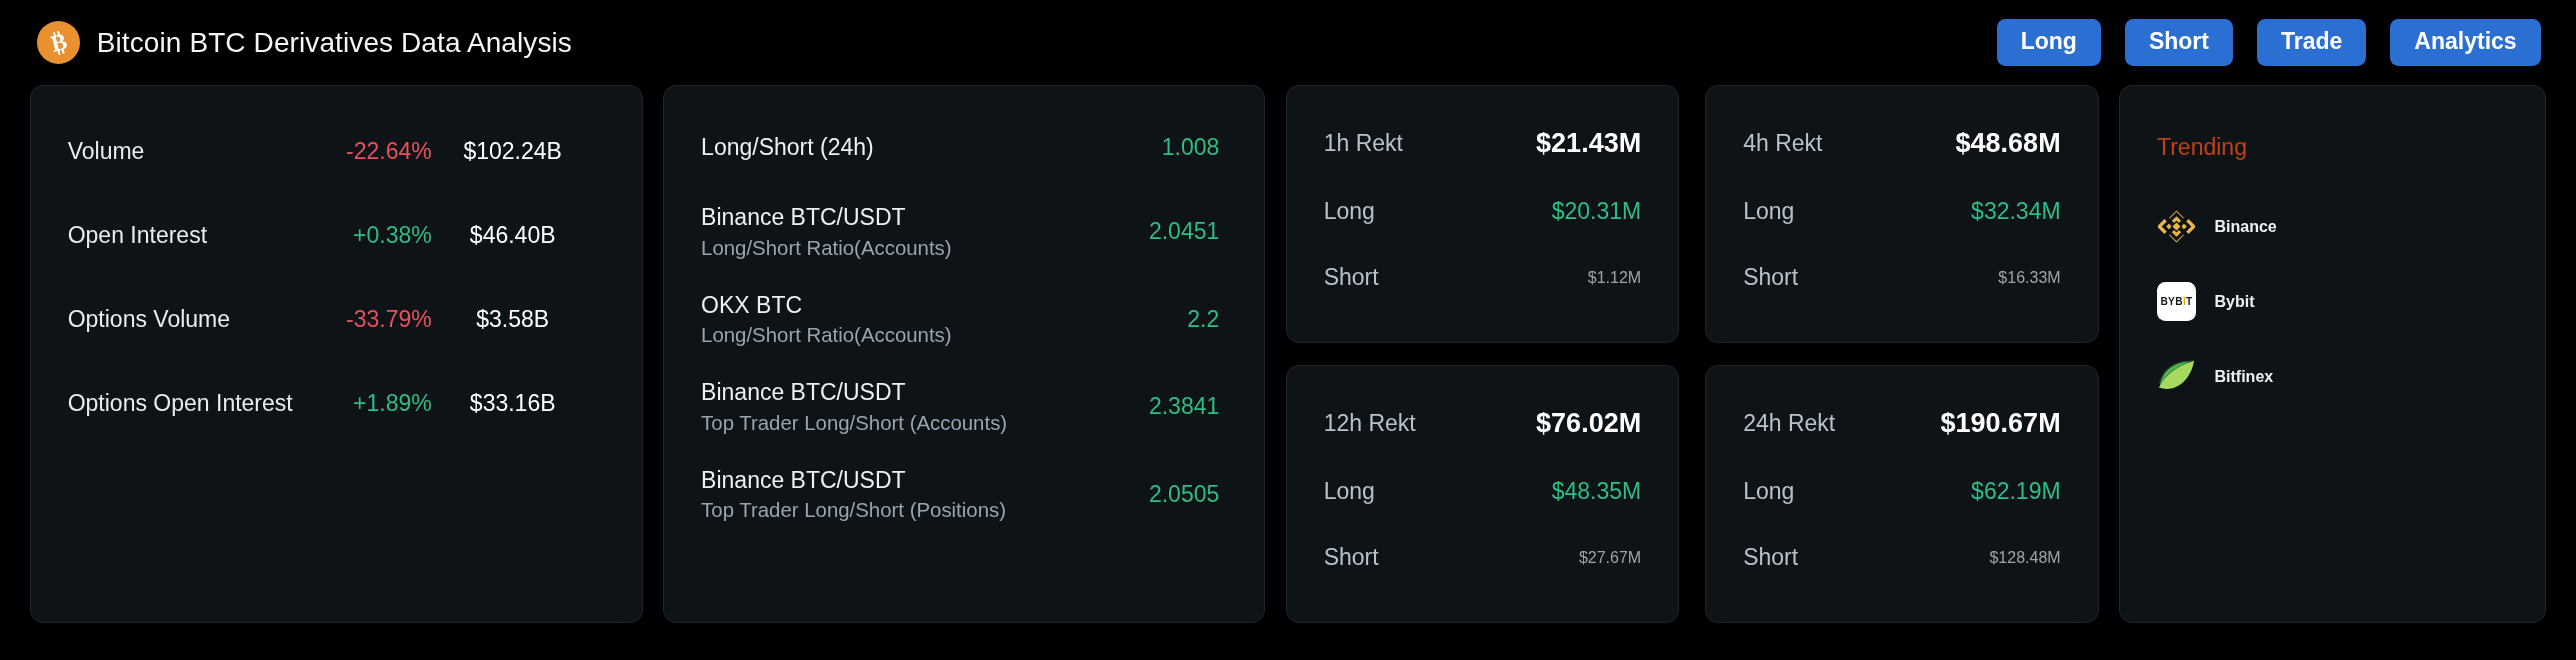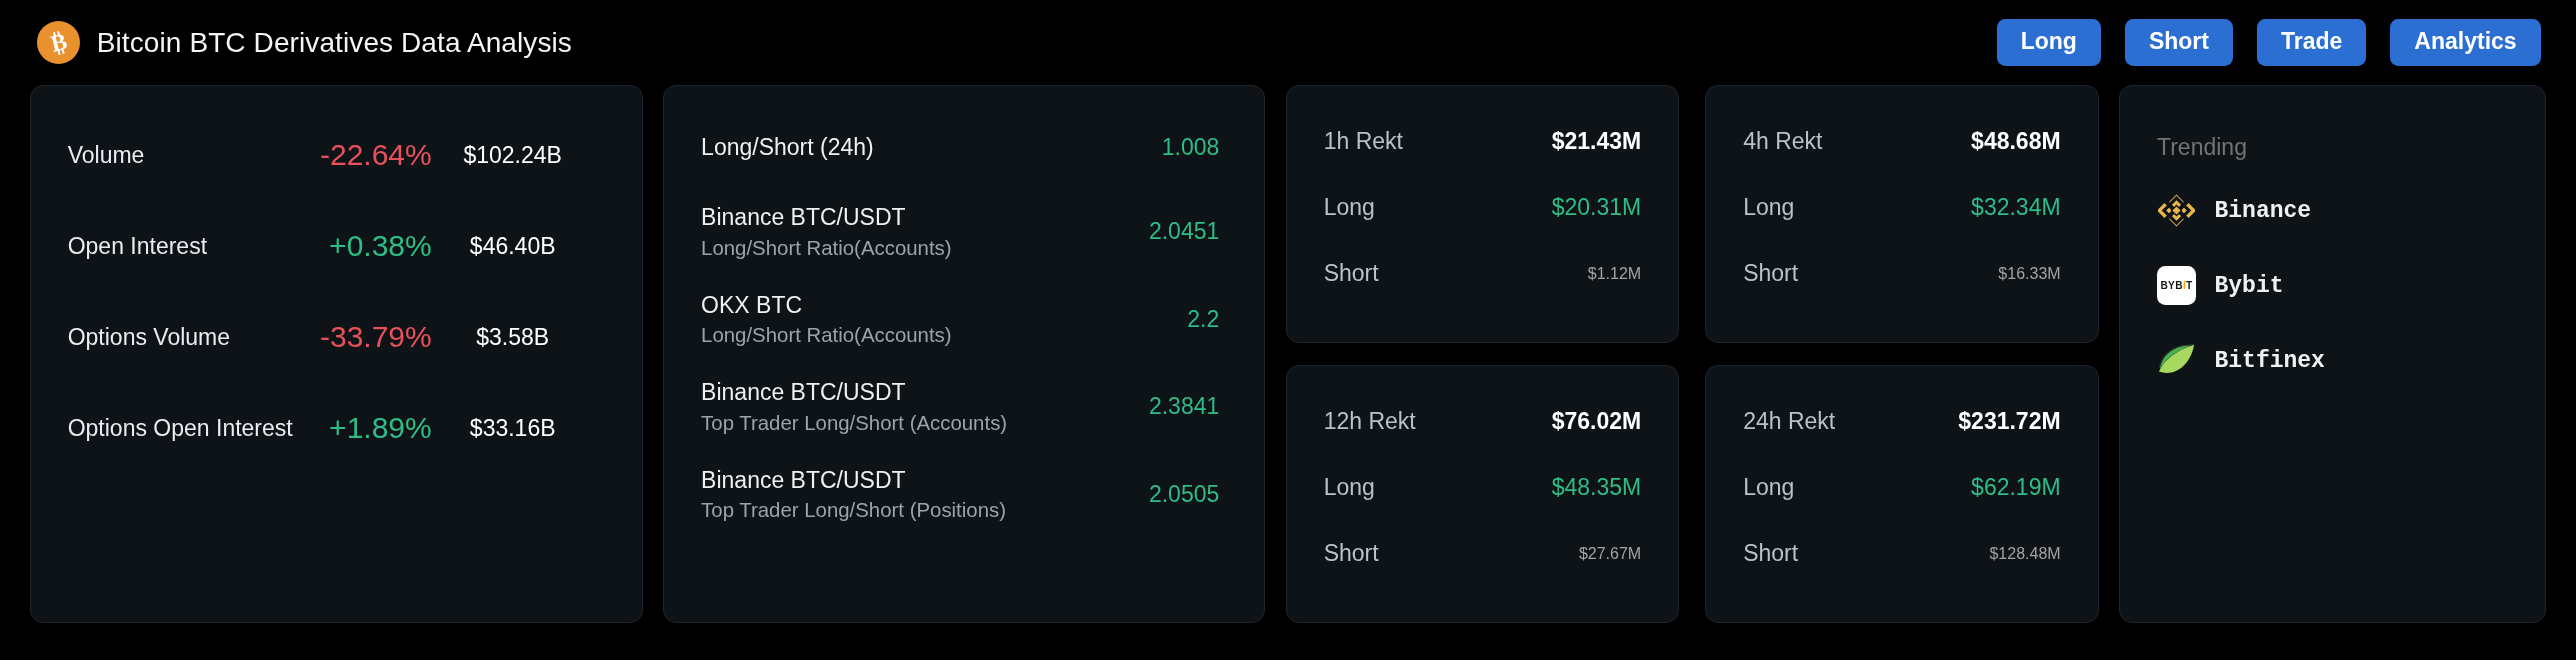--- a/index.html
+++ b/index.html
@@ -60,21 +60,21 @@
   .col-rekt     { width:833px; display:flex; flex-direction:column; gap:22px; }
   .col-trending { width:436px; }
 
   
   .metrics { padding:52px 48px 0 37px; }
   .metric-row {
     display:flex; align-items:center;
     margin-bottom:57px;
   }
   .metric-label { font-size:23px; color:#e9edf1; flex:1 1 auto; white-space:nowrap; }
-  .metric-change { font-size:30px; width:139px; text-align:right; white-space:nowrap; }
+  .metric-change { font-size:23px; width:139px; text-align:right; white-space:nowrap; }
   .metric-value { font-size:23px; color:#ffffff; width:162px; text-align:center; white-space:nowrap; }
   .up   { color:#2ebd85; }
   .down { color:#e8505b; }
 
   
   .ratios { padding:48px 45px 0 37px; }
   .ratio-row {
     display:flex; align-items:center; justify-content:space-between;
     margin-bottom:32px; gap:39px;
   }
@@ -86,30 +86,30 @@
 
   
   .rekt-row { display:flex; gap:26px; flex:1 1 0; }
   .rekt-card { flex:1 1 0; padding:42px 37px 0 37px; }
   .rekt-line {
     display:flex; align-items:center; justify-content:space-between;
     margin-bottom:39px;
   }
   .rekt-label { font-size:23px; color:#b9c1c9; white-space:nowrap; }
   .rekt-head-label { font-size:23px; color:#b9c1c9; }
-  .rekt-total { font-size:23px; color:#ffffff; font-weight:700; white-space:nowrap; }
+  .rekt-total { font-size:27px; color:#ffffff; font-weight:700; white-space:nowrap; }
   .rekt-long  { font-size:23px; color:#2ebd85; white-space:nowrap; }
   .rekt-short { font-size:16px; color:#a3a3a3; white-space:nowrap; }
 
   
   .trending { padding:48px 37px 0 37px; }
-  .trending-title { font-size:23px; color:#737373; margin-bottom:30px; }
+  .trending-title { font-size:23px; color:#c2410c; margin-bottom:46px; }
   .trend-item { display:flex; align-items:center; gap:18.5px; margin-bottom:36px; }
   .trend-logo { width:39px; height:39px; flex:0 0 auto; display:flex; align-items:center; justify-content:center; }
-  .trend-name { font-size:23px; color:#eef1f4; font-weight:700; white-space:nowrap;font-family:Liberation Mono, monospace; }
+  .trend-name { font-size:16px; color:#eef1f4; font-weight:700; white-space:nowrap; }
   .bybit-box {
     width:39px; height:39px; border-radius:8.3px; background:#ffffff;
     display:flex; align-items:center; justify-content:center;
     font-size:10.2px; font-weight:700; letter-spacing:0.3px;
     font-family:"Liberation Sans", sans-serif;
     color:#17181a;
   }
   .bybit-i { color:#f7a600; }
 </style>
 </head>
@@ -251,21 +251,21 @@
           </div>
           <div class="rekt-line">
             <span class="rekt-label">Short</span>
             <span class="rekt-short">$27.67M</span>
           </div>
         </div>
 
         <div class="card rekt-card">
           <div class="rekt-line">
             <span class="rekt-head-label">24h Rekt</span>
-            <span class="rekt-total">$231.72M</span>
+            <span class="rekt-total">$190.67M</span>
           </div>
           <div class="rekt-line">
             <span class="rekt-label">Long</span>
             <span class="rekt-long">$62.19M</span>
           </div>
           <div class="rekt-line">
             <span class="rekt-label">Short</span>
             <span class="rekt-short">$128.48M</span>
           </div>
         </div>

